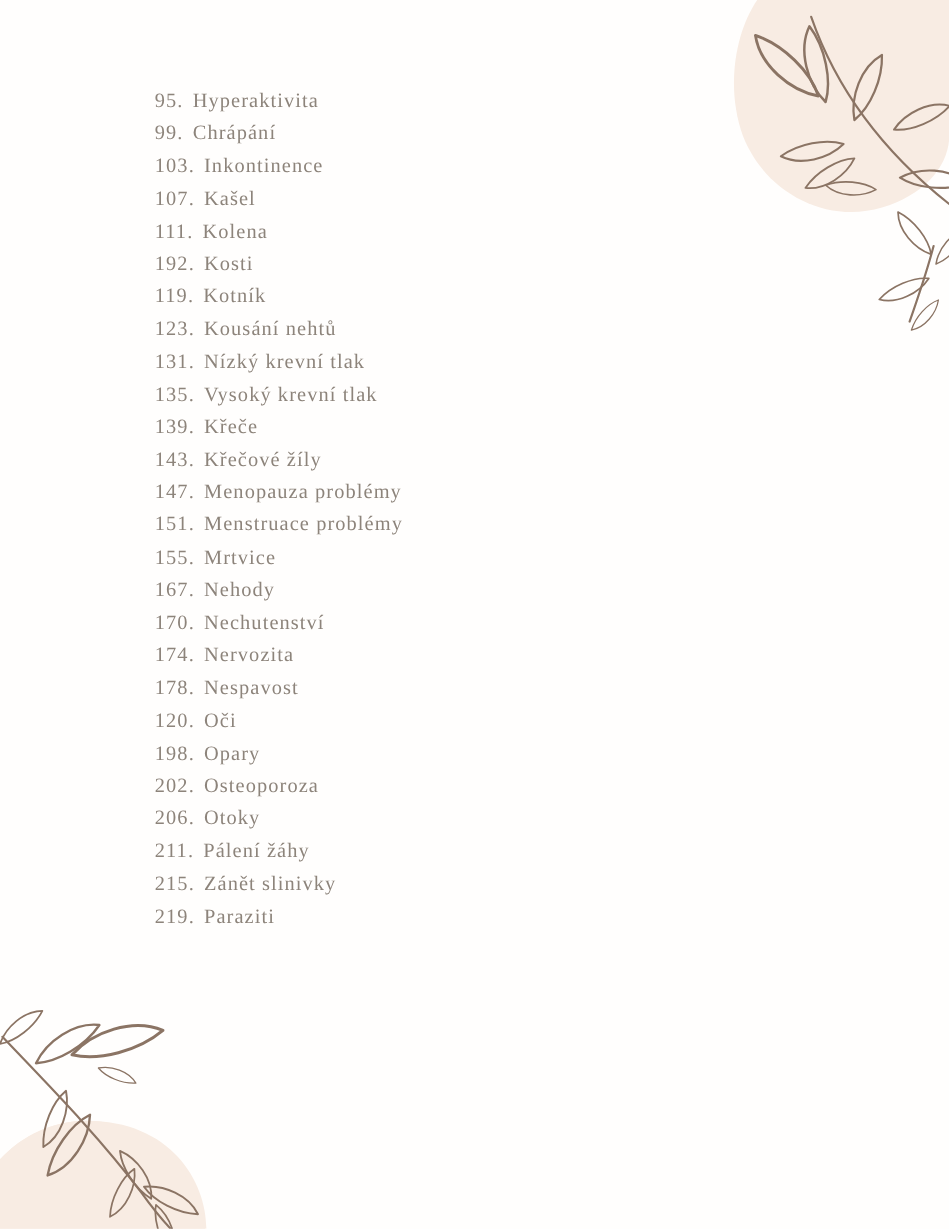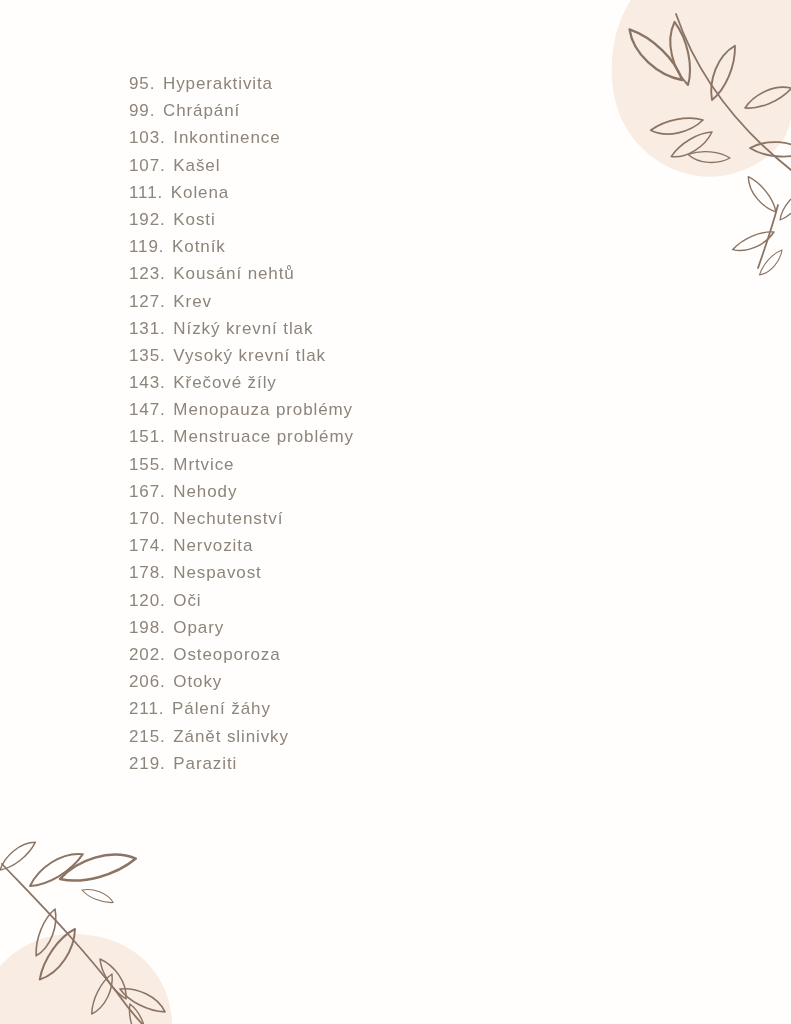--- a/index.html
+++ b/index.html
@@ -52,20 +52,21 @@
     padding: 0;
     list-style: none;
   }
   .toc-row {
     height: 27.2px;
     line-height: 27.2px;
     font-size: 17px;
     letter-spacing: 0.9px;
     color: var(--text-color, #8d847b);
     white-space: nowrap;
+    font-family: Liberation Serif, serif;
   }
   .toc-row .num {
     margin-right: 0.45em;
   }
 </style>
 </head>
 <body>
 
 <div class="page">
 
@@ -138,32 +139,32 @@
       </li>
 
       <li class="toc-row">
         <span class="num">119.</span><span class="label">Kotník</span>
       </li>
 
       <li class="toc-row">
         <span class="num">123.</span><span class="label">Kousání nehtů</span>
       </li>
 
-      <li class="toc-row">
-        <span class="num">127.</span><span class="label">Krev</span>
-      </li>
 
       <li class="toc-row">
         <span class="num">131.</span><span class="label">Nízký krevní tlak</span>
       </li>
 
       <li class="toc-row">
         <span class="num">135.</span><span class="label">Vysoký krevní tlak</span>
       </li>
 
+      <li class="toc-row">
+        <span class="num">139.</span><span class="label">Křeče</span>
+      </li>
 
       <li class="toc-row">
         <span class="num">143.</span><span class="label">Křečové žíly</span>
       </li>
 
       <li class="toc-row">
         <span class="num">147.</span><span class="label">Menopauza problémy</span>
       </li>
 
       <li class="toc-row">

